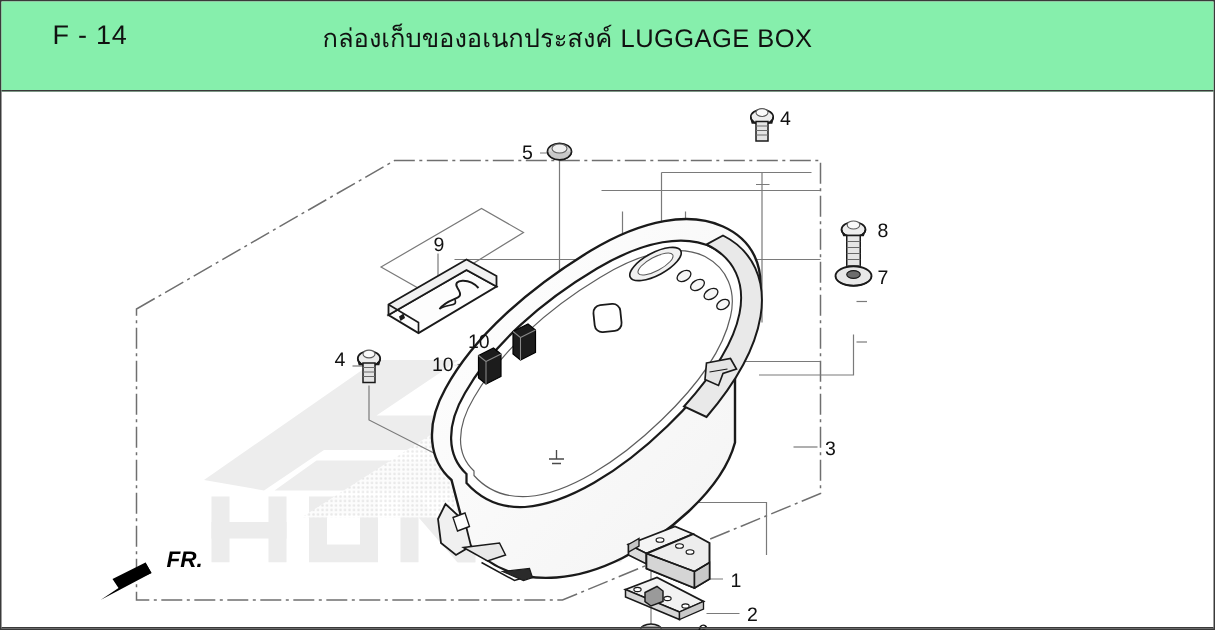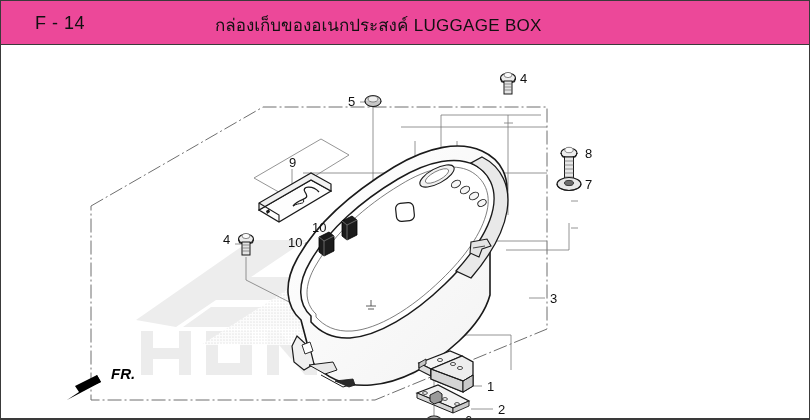--- a/index.html
+++ b/index.html
@@ -1,21 +1,21 @@
 <!DOCTYPE html>
 <html><head>
 <meta charset="utf-8">
 <style>
   html,body{margin:0;padding:0;background:#ffffff;}
   body{width:810px;height:420px;overflow:hidden;font-family:"Liberation Sans",sans-serif;}
   #page{position:relative;width:810px;height:420px;background:#fff;box-sizing:border-box;
         border:1px solid #3a3a3a;}
   
-  #header{position:absolute;left:0;top:0;width:808px;height:44px;
-          border-bottom:1px solid #3a3a3a;box-sizing:border-box;background:#ec4899;}
+  #header{position:absolute;left:0;top:0;width:808px;height:60px;
+          border-bottom:1px solid #3a3a3a;box-sizing:border-box;background:#86efac;}
   #header-code{position:absolute;left:34px;top:12px;font-size:18px;color:#111;letter-spacing:.5px;
                font-family:"Liberation Sans",sans-serif;}
   #header-title{position:absolute;left:214px;top:10px;font-size:17px;color:#111;white-space:nowrap;
                 font-family:"DejaVu Sans",sans-serif;}
   #header-title .en{font-family:"Liberation Sans",sans-serif;letter-spacing:.3px;}
   
   #canvas{position:absolute;left:0;top:44px;width:808px;height:374px;}
   svg.draw{position:absolute;left:0;top:0;width:808px;height:374px;}
   
   #footer{position:absolute;left:0;bottom:0;width:808px;height:1px;background:#3a3a3a;}

